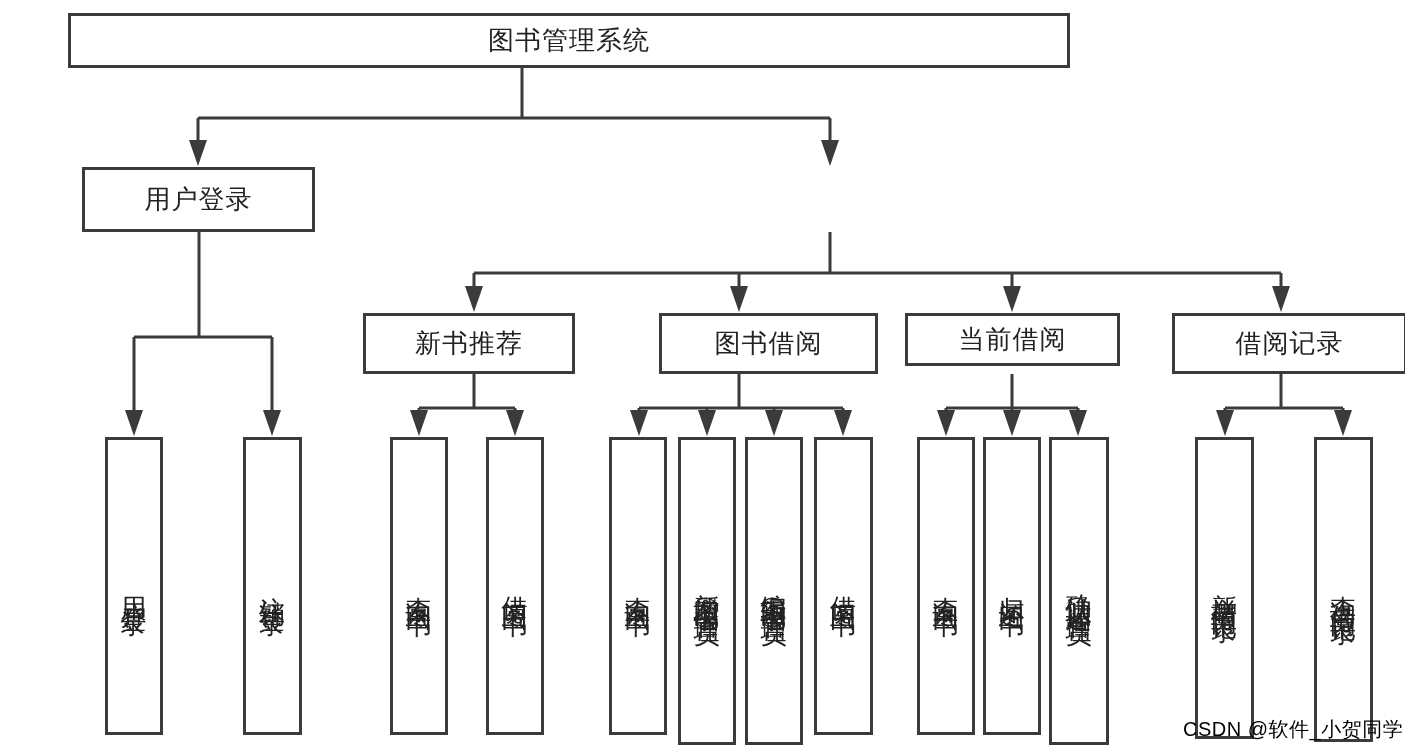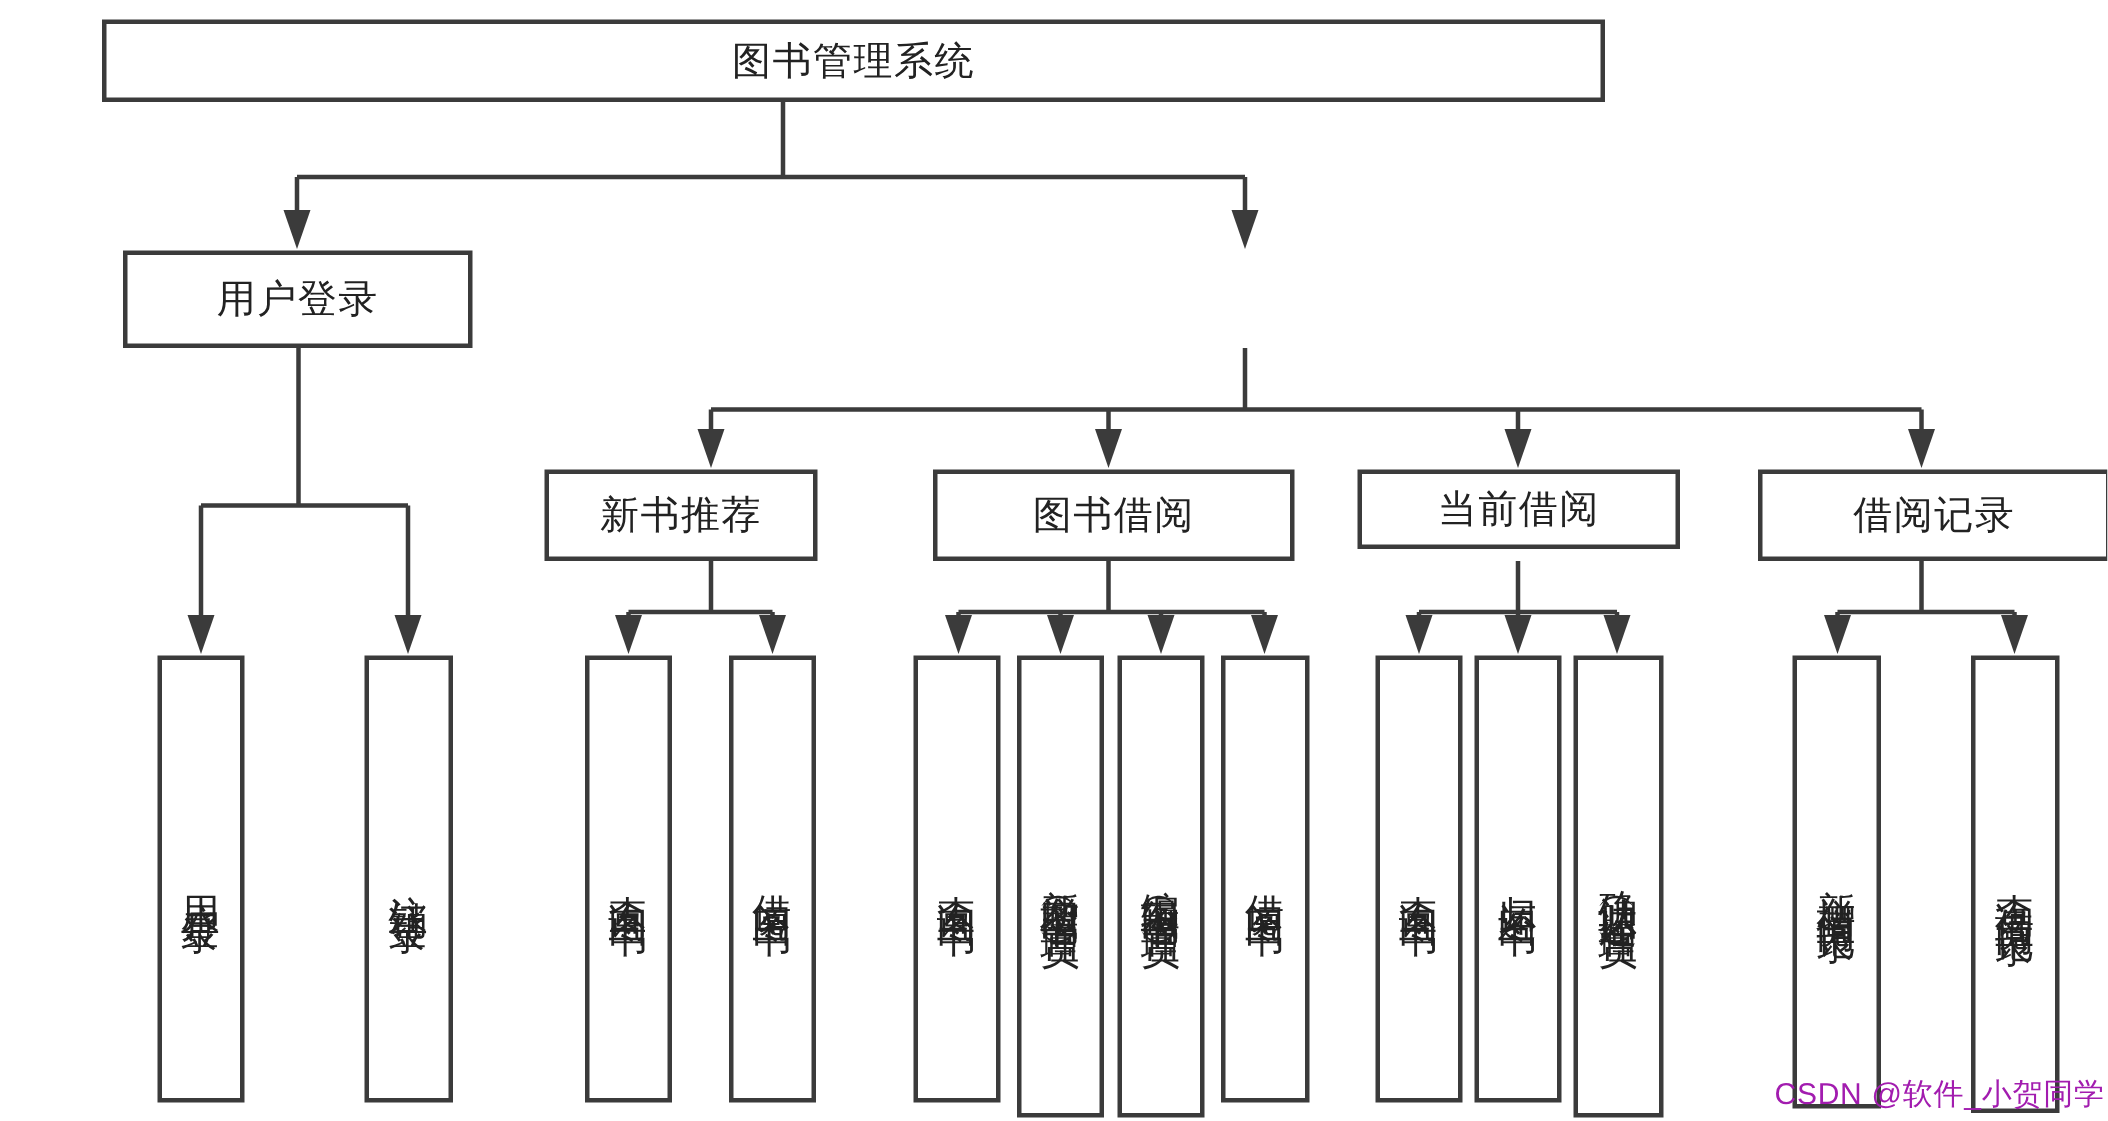--- a/index.html
+++ b/index.html
@@ -38,21 +38,21 @@
     line-height: 1;
     font-size: 26px;
     text-align: center;
   }
   .vbox.long { letter-spacing: 4px; }
   .watermark {
     position: absolute;
     z-index: 5;
     font-size: 20px;
     letter-spacing: 0.5px;
-    color: #a21caf;
+    color: #000000;
     white-space: nowrap;
   }
 </style>
 </head>
 <body>
 
 <div class="canvas">
 
   <svg class="connectors" width="1405" height="747" viewBox="0 0 1405 747" xmlns="http://www.w3.org/2000/svg">
     <g stroke="#3b3b3b" stroke-width="3" fill="none">
@@ -94,22 +94,22 @@
       <polygon points="1069,410 1087,410 1078,436"></polygon>
       <polygon points="1216,410 1234,410 1225,436"></polygon>
       <polygon points="1334,410 1352,410 1343,436"></polygon>
     </g>
   </svg>
 
   <div class="box" style="left:21px; top:13px; width:1002px; height:55px;margin-left:47px;">图书管理系统</div>
 
   <div class="box" style="left:82px; top:167px; width:233px; height:65px;">用户登录</div>
 
-  <div class="box" style="left:363px; top:313px; width:182px; height:61px;">新书推荐</div>
-  <div class="box" style="left:622px; top:313px; width:241px; height:61px;">图书借阅</div>
+  <div class="box" style="left:363px; top:313px; width:212px; height:61px;">新书推荐</div>
+  <div class="box" style="left:659px; top:313px; width:219px; height:61px;">图书借阅</div>
   <div class="box" style="left:905px; top:313px; width:215px; height:53px;">当前借阅</div>
   <div class="box" style="left:1172px; top:313px; width:235px; height:61px;">借阅记录</div>
 
   <div class="box vbox" style="left:105px; top:437px; width:58px; height:298px;">用户登录</div>
   <div class="box vbox" style="left:243px; top:437px; width:59px; height:298px;">注销登录</div>
 
   <div class="box vbox" style="left:390px; top:437px; width:58px; height:298px;">查询图书</div>
   <div class="box vbox" style="left:486px; top:437px; width:58px; height:298px;">借阅图书</div>
 
   <div class="box vbox" style="left:609px; top:437px; width:58px; height:298px;">查询图书</div>

